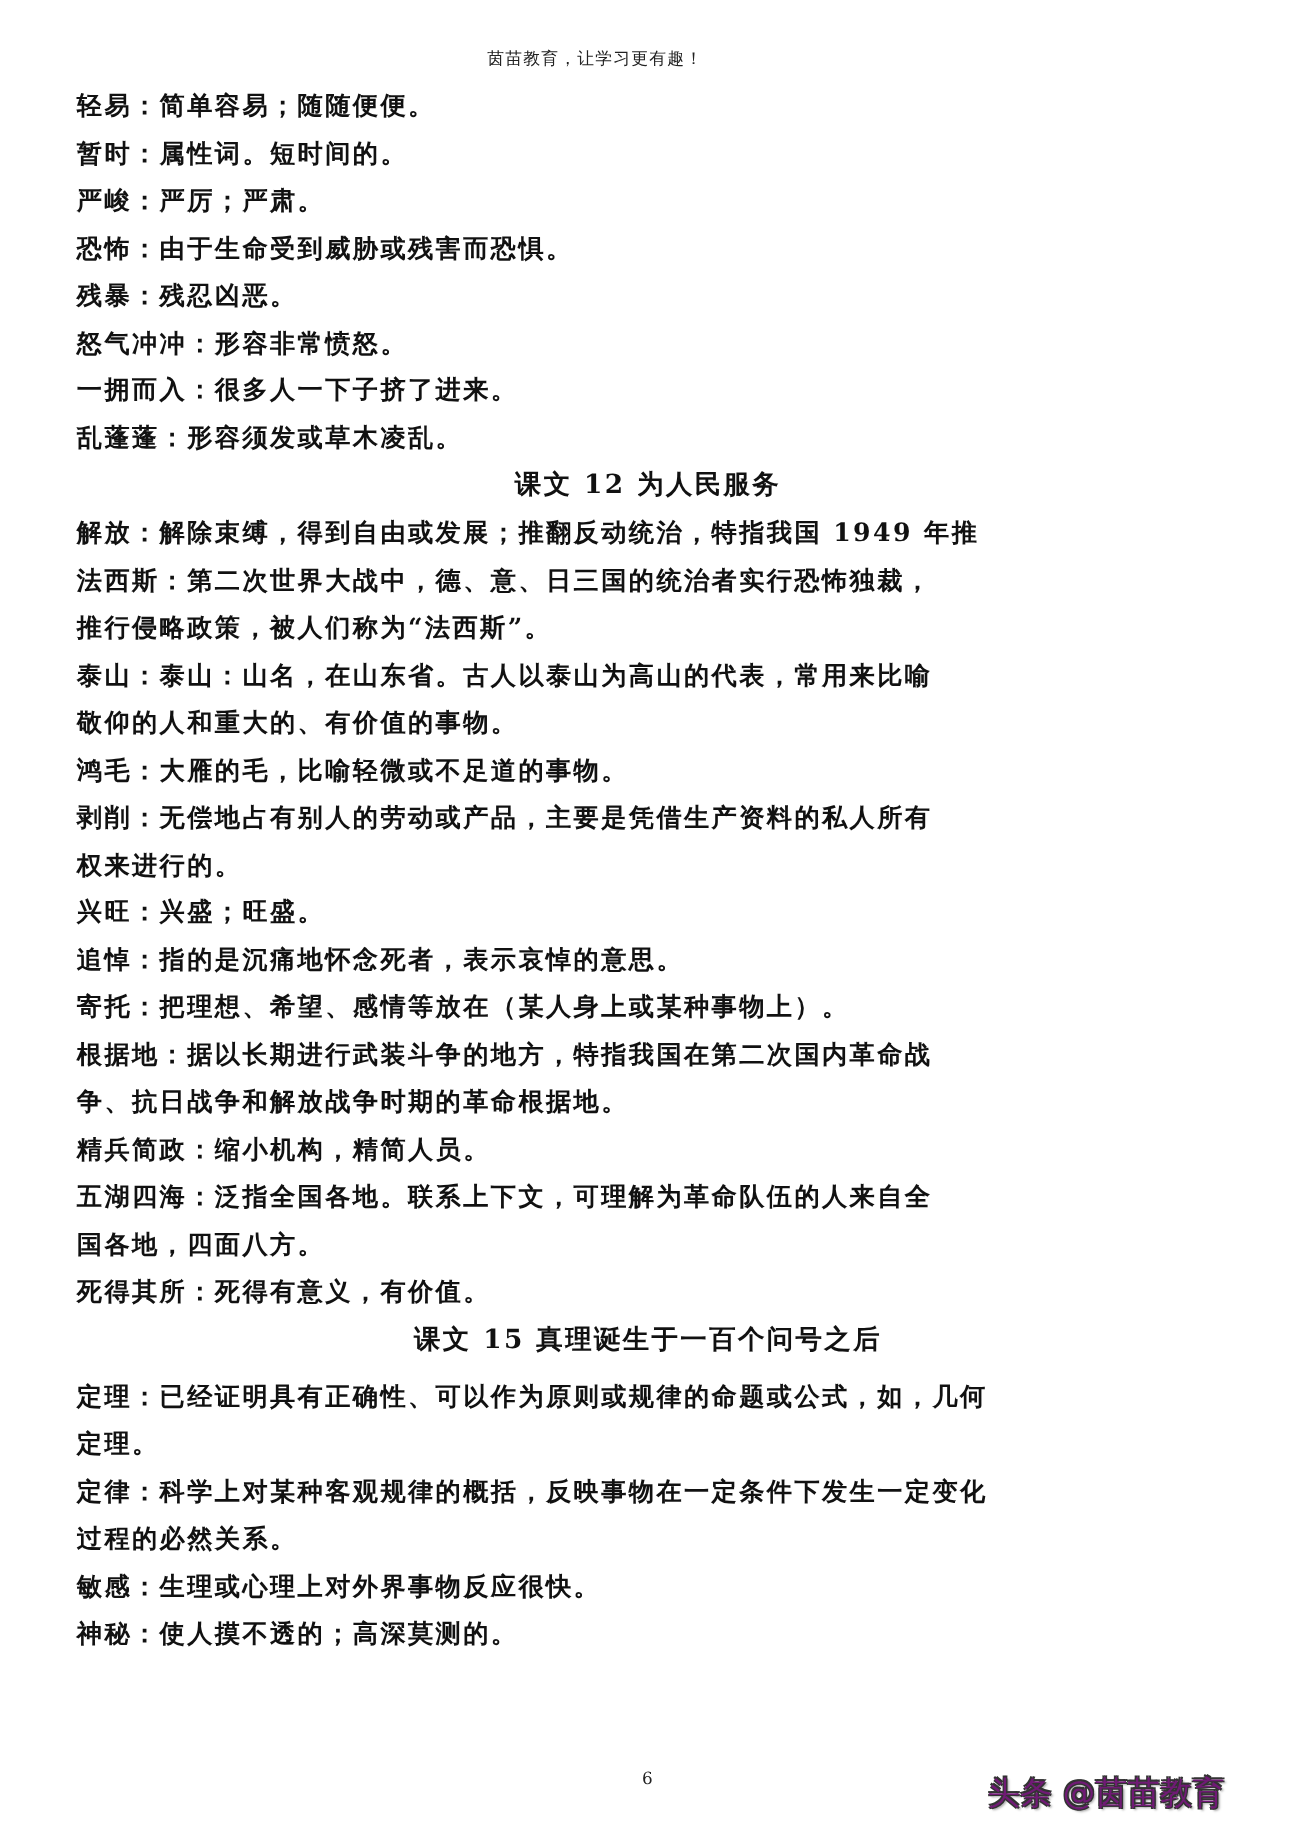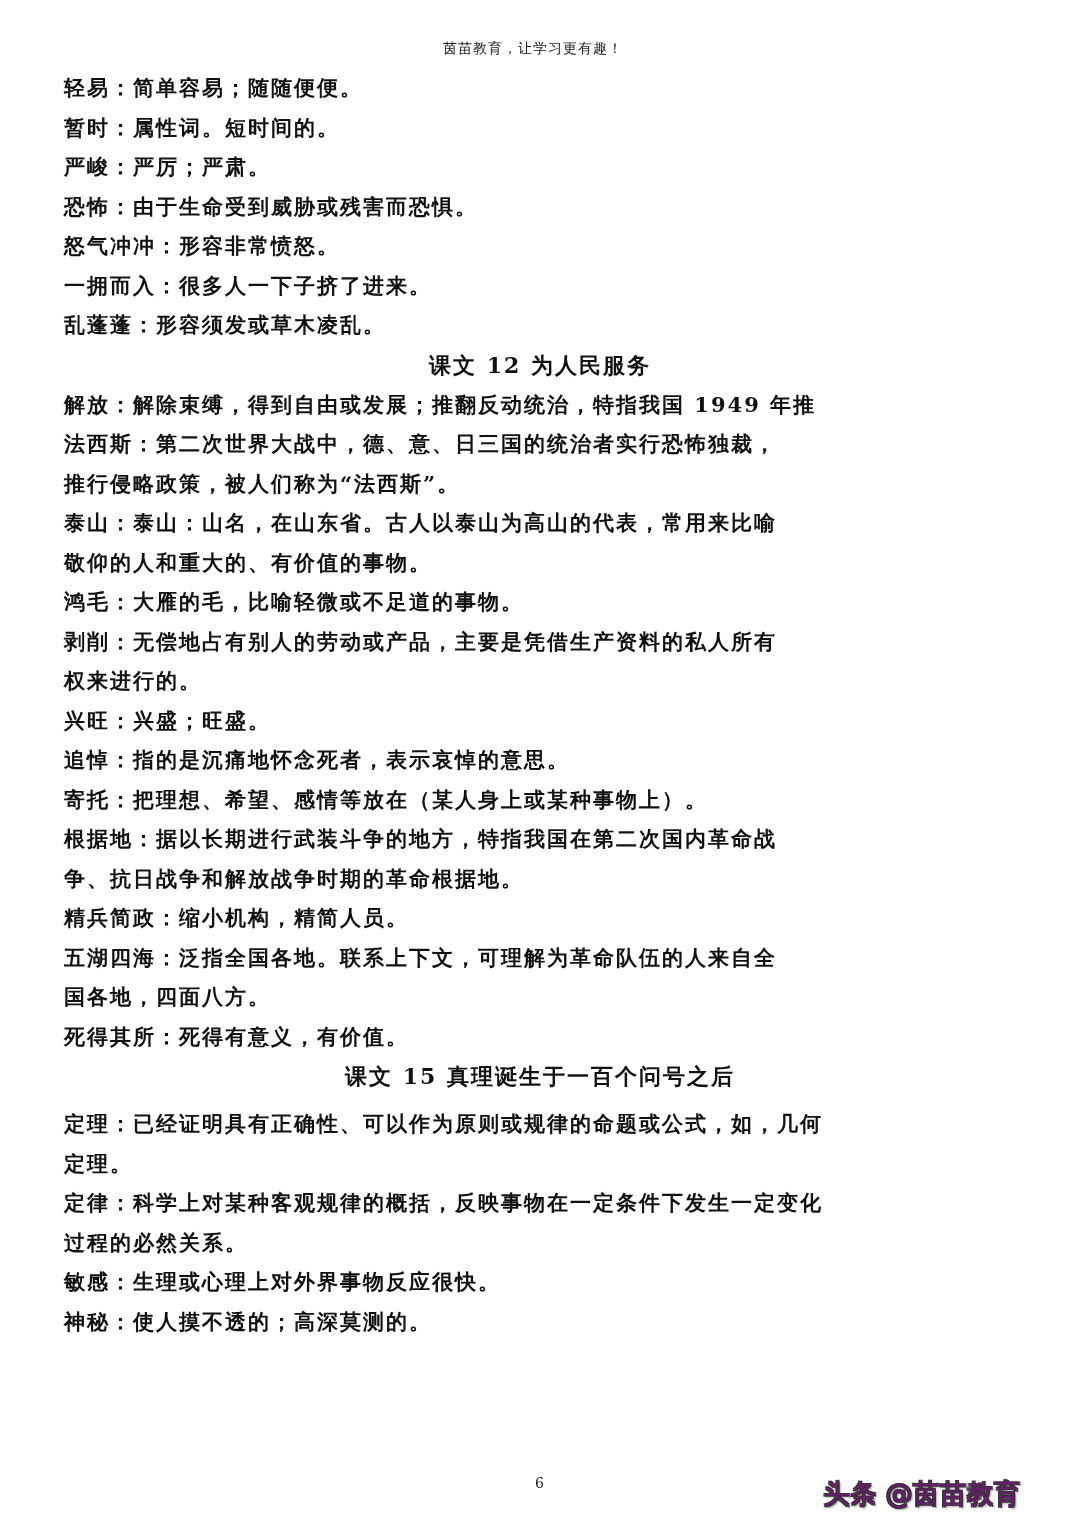--- a/index.html
+++ b/index.html
@@ -1,19 +1,19 @@
 <!DOCTYPE html>
 <html><head>
 <meta charset="utf-8">
 <style>
   html, body { margin:0; padding:0; background:#ffffff; }
   body { width:1080px; height:1527px; position:relative; overflow:hidden;
          font-family:"DejaVu Serif", "Liberation Serif", serif; color:#111; }
   .header { position:absolute; top:40px; left:0; width:992px; text-align:center;
-            font-size:14px; color:#222; letter-spacing:1px;margin-left:37px; }
+            font-size:14px; color:#222; letter-spacing:1px; }
   .content { position:absolute; top:68px; left:64px; width:952px; }
   .line { font-size:21px; line-height:39.5px; font-weight:bold; letter-spacing:2px; white-space:nowrap; }
   .heading { text-align:center; font-size:22px; line-height:40px; font-weight:bold; letter-spacing:2px; }
   .heading.gap { margin-bottom:8px; }
   .pagenum { position:absolute; top:1475px; left:535px; font-size:14px; color:#222; }
   .watermark { position:absolute; top:1476px; left:823px; font-size:27px; color:#701a75;
                font-family:"DejaVu Sans", sans-serif;
                text-shadow: -1px -1px 0 #333, 1px -1px 0 #333, -1px 1px 0 #333, 1px 1px 0 #333, 2px 2px 2px rgba(0,0,0,0.4); }
 </style>
 </head>
@@ -26,20 +26,23 @@
       <div class="line">轻易：简单容易；随随便便。</div>
     </div>
     <div class="entry">
       <div class="line">暂时：属性词。短时间的。</div>
     </div>
     <div class="entry">
       <div class="line">严峻：严厉；严肃。</div>
     </div>
     <div class="entry">
       <div class="line">恐怖：由于生命受到威胁或残害而恐惧。</div>
+    </div>
+    <div class="entry">
+      <div class="line">残暴：残忍凶恶。</div>
     </div>
     <div class="entry">
       <div class="line">怒气冲冲：形容非常愤怒。</div>
     </div>
     <div class="entry">
       <div class="line">一拥而入：很多人一下子挤了进来。</div>
     </div>
     <div class="entry">
       <div class="line">乱蓬蓬：形容须发或草木凌乱。</div>
     </div>

